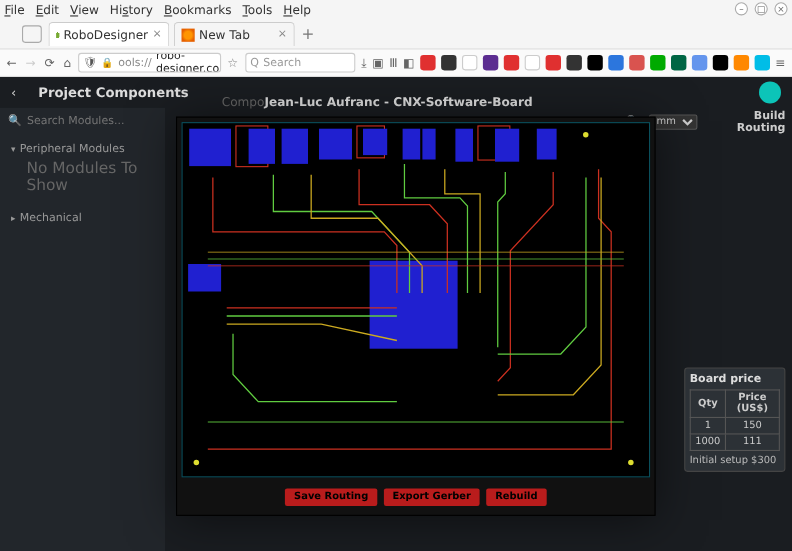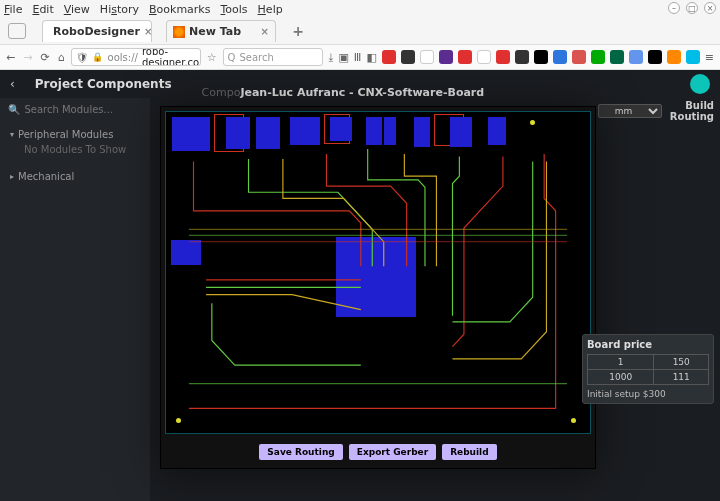--- a/index.html
+++ b/index.html
@@ -6,21 +6,21 @@
 body { background: #f5f5f5; width: 720px; height: 501px; overflow: hidden; font-size: 11px; color: #333; }
 
 
 .menubar { height: 18px; background: #f5f5f5; display: flex; align-items: center; padding: 0 4px; font-size: 11px; }
 .menubar span { margin-right: 10px; }
 .menubar span u { text-decoration: underline; }
 .window-controls { position: absolute; top: 2px; right: 4px; display: flex; gap: 6px; }
 .window-controls .wc { width: 12px; height: 12px; border-radius: 50%; background: #fff; border: 1px solid #aaa; display: flex; align-items: center; justify-content: center; font-size: 8px; color: #666; }
 
 
-.tabstrip { height: 26px; background: #f5f5f5; display: flex; align-items: center; padding: 0 8px; gap: 14px; font-weight: bold; }
+.tabstrip { height: 26px; background: #f5f5f5; display: flex; align-items: center; padding: 0 20px; gap: 4px; }
 .tab { height: 22px; width: 110px; background: #fff; border: 1px solid #ccc; border-bottom: none; border-radius: 4px 4px 0 0; display: flex; align-items: center; padding: 0 6px; font-size: 11px; gap: 4px; overflow: hidden; }
 .tab.inactive { background: #f5f5f5; }
 .tab .favicon { width: 12px; height: 12px; display: inline-block; }
 .tab .tab-close { color: #888; font-size: 10px; margin-left: auto; }
 .newtab-plus { width: 16px; height: 16px; color: #777; font-size: 14px; display: flex; align-items:center; justify-content:center; }
 .tab-private-icon { width: 18px; height: 16px; border: 1px solid #aaa; border-radius: 3px; margin-right: 2px; display:inline-block; }
 
 
 .urlrow { height: 26px; background: #fafafa; border-top: 1px solid #ddd; border-bottom: 1px solid #ddd; display: flex; align-items: center; padding: 0 6px; gap: 6px; font-size: 11px; }
 .nav-icons { display: flex; gap: 8px; color: #666; }
@@ -42,35 +42,35 @@
 
 .app-body { position: relative; height: calc(100% - 28px); }
 
 
 .sidebar { position: absolute; left: 0; top: 0; bottom: 0; width: 150px; background: #22262b; color: #aaa; font-size: 10px; }
 .sidebar .searchmod { display:flex; align-items:center; gap:4px; padding: 6px 8px; color:#666; }
 .sidebar .searchmod input { background:transparent; border:none; color:#888; font-size:10px; width:100%; outline:none; }
 .sidebar .group { padding: 8px 10px; }
 .sidebar .group-header { display:flex; align-items:center; gap:4px; color:#999; font-size:10px; }
 .sidebar .chev { font-size: 8px; }
-.sidebar .no-mod { color:#666; font-size:10px; padding: 4px 0 0 14px; }
+.sidebar .no-mod { color:#666; font-size:14px; padding: 4px 0 0 14px; }
 
 
 .right-tools { position: absolute; right: 6px; top: 2px; display: flex; align-items:center; gap: 8px; color: #999; font-size: 10px; }
-.right-tools .build-routing { text-align: right; line-height: 11px; color:#ccc; font-size:10px; font-weight: bold; }
-.unit-select { background: #333; color: #ccc; border: 1px solid #555; border-radius: 2px; font-size: 9px; padding: 0 12px; height: 14px; }
+.right-tools .build-routing { text-align: right; line-height: 11px; color:#ccc; font-size:10px; font-weight: bold; margin-left: 28px; }
+.unit-select { background: #333; color: #ccc; border: 1px solid #555; border-radius: 2px; font-size: 9px; padding: 0 2px; height: 14px; }
 
 
 .modal { position: absolute; left: 160px; top: 8px; right: 124px; bottom: 32px; background: #111; border: 1px solid #000; box-shadow: 0 4px 40px rgba(0,0,0,0.5); display:flex; flex-direction:column; }
 .pcb-canvas { flex: 1; margin: 4px; border: 1px solid #0a4f5c; background: #000; position: relative; overflow: hidden; }
 .modal-buttons { display:flex; gap:6px; justify-content:center; padding: 6px 0 8px; }
-.btn-orange { background: #c4b5fd; color: #000; font-size: 9px; font-weight: bold; padding: 3px 8px; border: none; border-radius: 2px; }
-
-
-.price-card { position: absolute; right: 6px; top: 236px; width: 132px; background: #2c3136; border: 1px solid #444; border-radius: 3px; color: #ccc; font-size: 9px; padding: 4px; }
+.btn-orange { background: #b91c1c; color: #000; font-size: 9px; font-weight: bold; padding: 3px 8px; border: none; border-radius: 2px; }
+
+
+.price-card { position: absolute; right: 6px; top: 236px; width: 92px; background: #2c3136; border: 1px solid #444; border-radius: 3px; color: #ccc; font-size: 9px; padding: 4px; }
 .price-card h4 { font-size: 10px; font-weight: bold; color:#ddd; margin-bottom: 4px; }
 .price-card table { width: 100%; border-collapse: collapse; font-size: 9px; }
 .price-card th, .price-card td { border: 1px solid #555; padding: 2px 4px; text-align:center; }
 .price-card .setup { margin-top: 4px; color:#bbb; font-size:9px; }
 
 
 .statusbar { position: absolute; bottom: 0; left: 0; right: 0; height: 14px; background: #111; color: #888; font-size: 9px; display:flex; align-items:center; justify-content:flex-end; padding: 0 6px; gap: 6px; }
 .statusbar .flag { width: 10px; height: 7px; display:inline-block; margin-right:2px; vertical-align:middle; }
 .flag-uk { background: linear-gradient(45deg,#c00 40%,#00247d 60%); }
 .flag-us { background: linear-gradient(#b22234 33%,#fff 33% 66%,#b22234 66%); }
@@ -254,20 +254,24 @@
         <button class="btn-orange">Save Routing</button>
         <button class="btn-orange">Export Gerber</button>
         <button class="btn-orange">Rebuild</button>
       </div>
     </div>
 
     <div class="price-card">
       <h4>Board price</h4>
       <table>
         <tbody>
+            <tr>
+              <th>Qty</th>
+              <th>Price (US$)</th>
+            </tr>
         <tr>
               <td>1</td>
               <td>150</td>
             </tr>
         <tr>
               <td>1000</td>
               <td>111</td>
             </tr>
       </tbody>
         </table>

